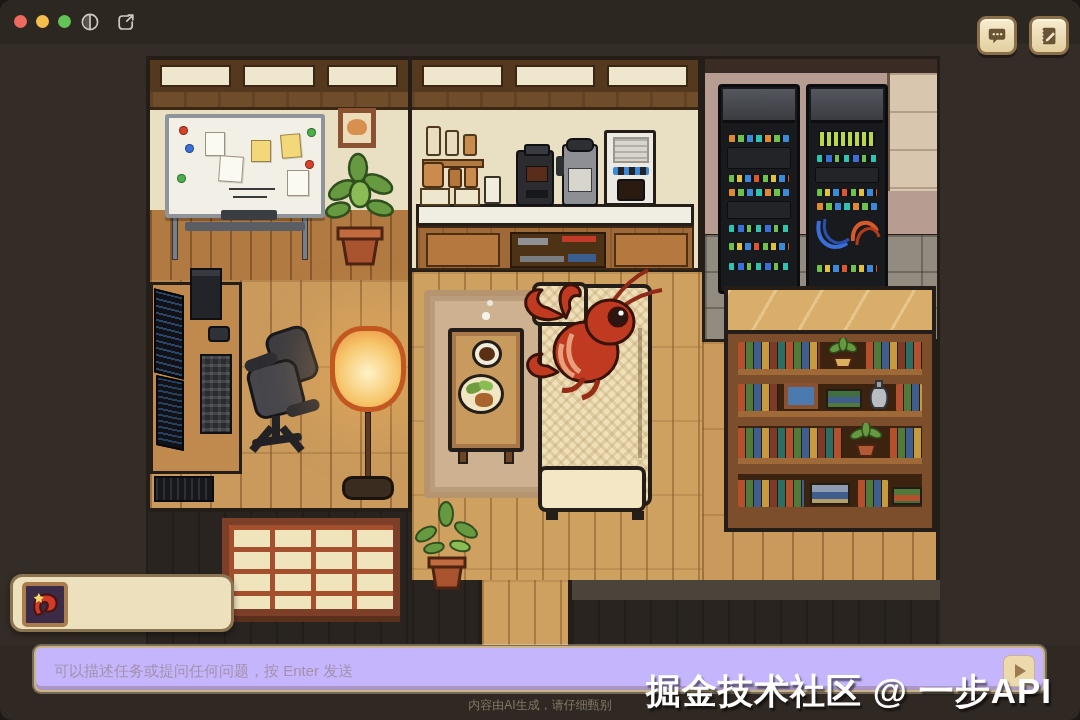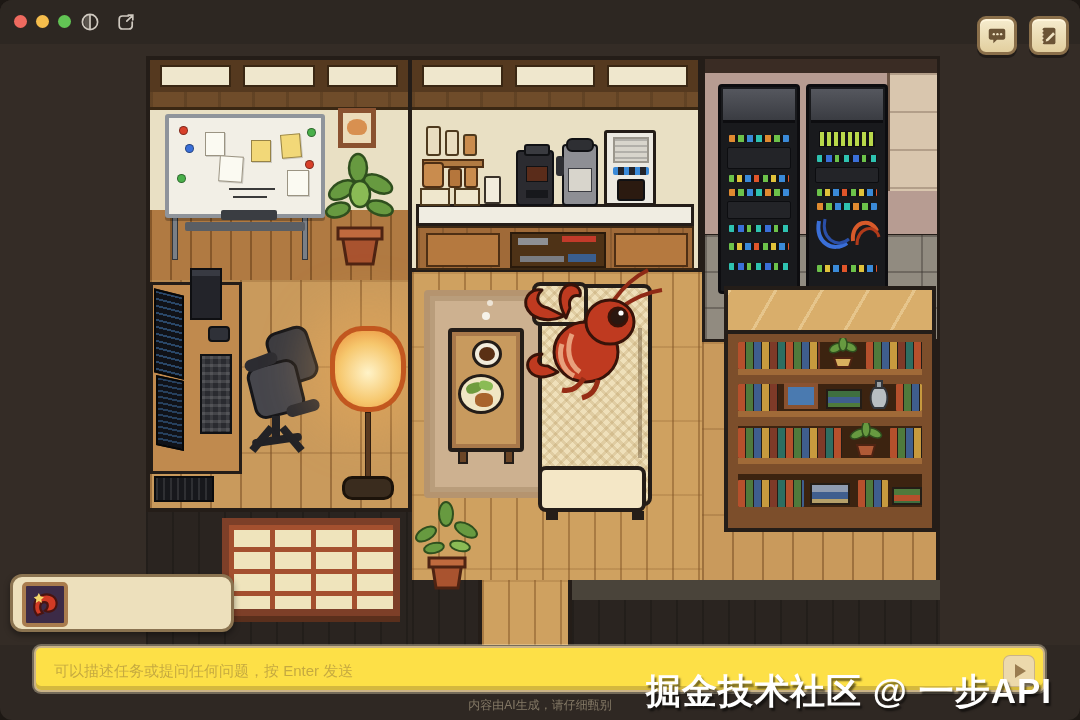--- a/index.html
+++ b/index.html
@@ -48,21 +48,21 @@
 
   
   #status-badge { position:absolute; left:10px; top:574px; width:224px; height:58px; background:#ede0bc; border:3px solid #8a7350; border-radius:12px; z-index:50; box-shadow:0 3px 6px rgba(0,0,0,.4); }
   #status-portrait { position:absolute; left:9px; top:5px; width:46px; height:45px; background:#3c2b47; border:4px solid #a97c4e; border-radius:5px; }
   #status-bubble { position:absolute; left:68px; top:7px; width:148px; height:41px; background:#f4e8c6; border:2px solid #8a7350; border-radius:9px; display:flex; align-items:center; justify-content:center; }
   #status-bubble:before { content:""; position:absolute; left:-9px; top:13px; border:7px solid transparent; border-right:9px solid #8a7350; }
   #status-bubble:after { content:""; position:absolute; left:-5px; top:15px; border:5px solid transparent; border-right:7px solid #f4e8c6; }
   #status-text { font-size:16px; font-weight:bold; color:#7a5a38; letter-spacing:1px; }
 
   
-  #composer { position:absolute; left:34px; top:646px; width:1011px; height:46px; background:#fde047; border:2px solid #cbb487; border-radius:7px; box-shadow:inset 0 -4px 0 rgba(90,65,35,.25), 0 0 0 2px rgba(246,232,194,.35); z-index:48; }
+  #composer { position:absolute; left:34px; top:646px; width:1011px; height:46px; background:#c4b5fd; border:2px solid #cbb487; border-radius:7px; box-shadow:inset 0 -4px 0 rgba(90,65,35,.25), 0 0 0 2px rgba(246,232,194,.35); z-index:48; }
   #composer input { position:absolute; left:18px; top:4px; width:930px; height:36px; background:transparent; border:none; outline:none; font-size:15px; color:#6b5434; }
   #composer input::placeholder { color:rgba(120,92,56,.42); }
   #send-btn { position:absolute; right:8px; top:7px; width:32px; height:32px; background:#ecd9ac; border:1px solid rgba(140,110,70,.35); border-radius:7px; display:flex; align-items:center; justify-content:center; }
   #send-tri { width:0; height:0; border-left:11px solid #9a7c50; border-top:7px solid transparent; border-bottom:7px solid transparent; margin-left:3px; }
 
   #footer-note { position:absolute; left:0; top:697px; width:1080px; text-align:center; font-size:12px; color:#847966; z-index:48; }
   #watermark { position:absolute; right:28px; top:668px; font-size:35px; font-weight:bold; color:#ffffff; text-shadow:2px 3px 2px rgba(0,0,0,.55); letter-spacing:1px; z-index:60; }
 </style>
 </head>
 <body>

